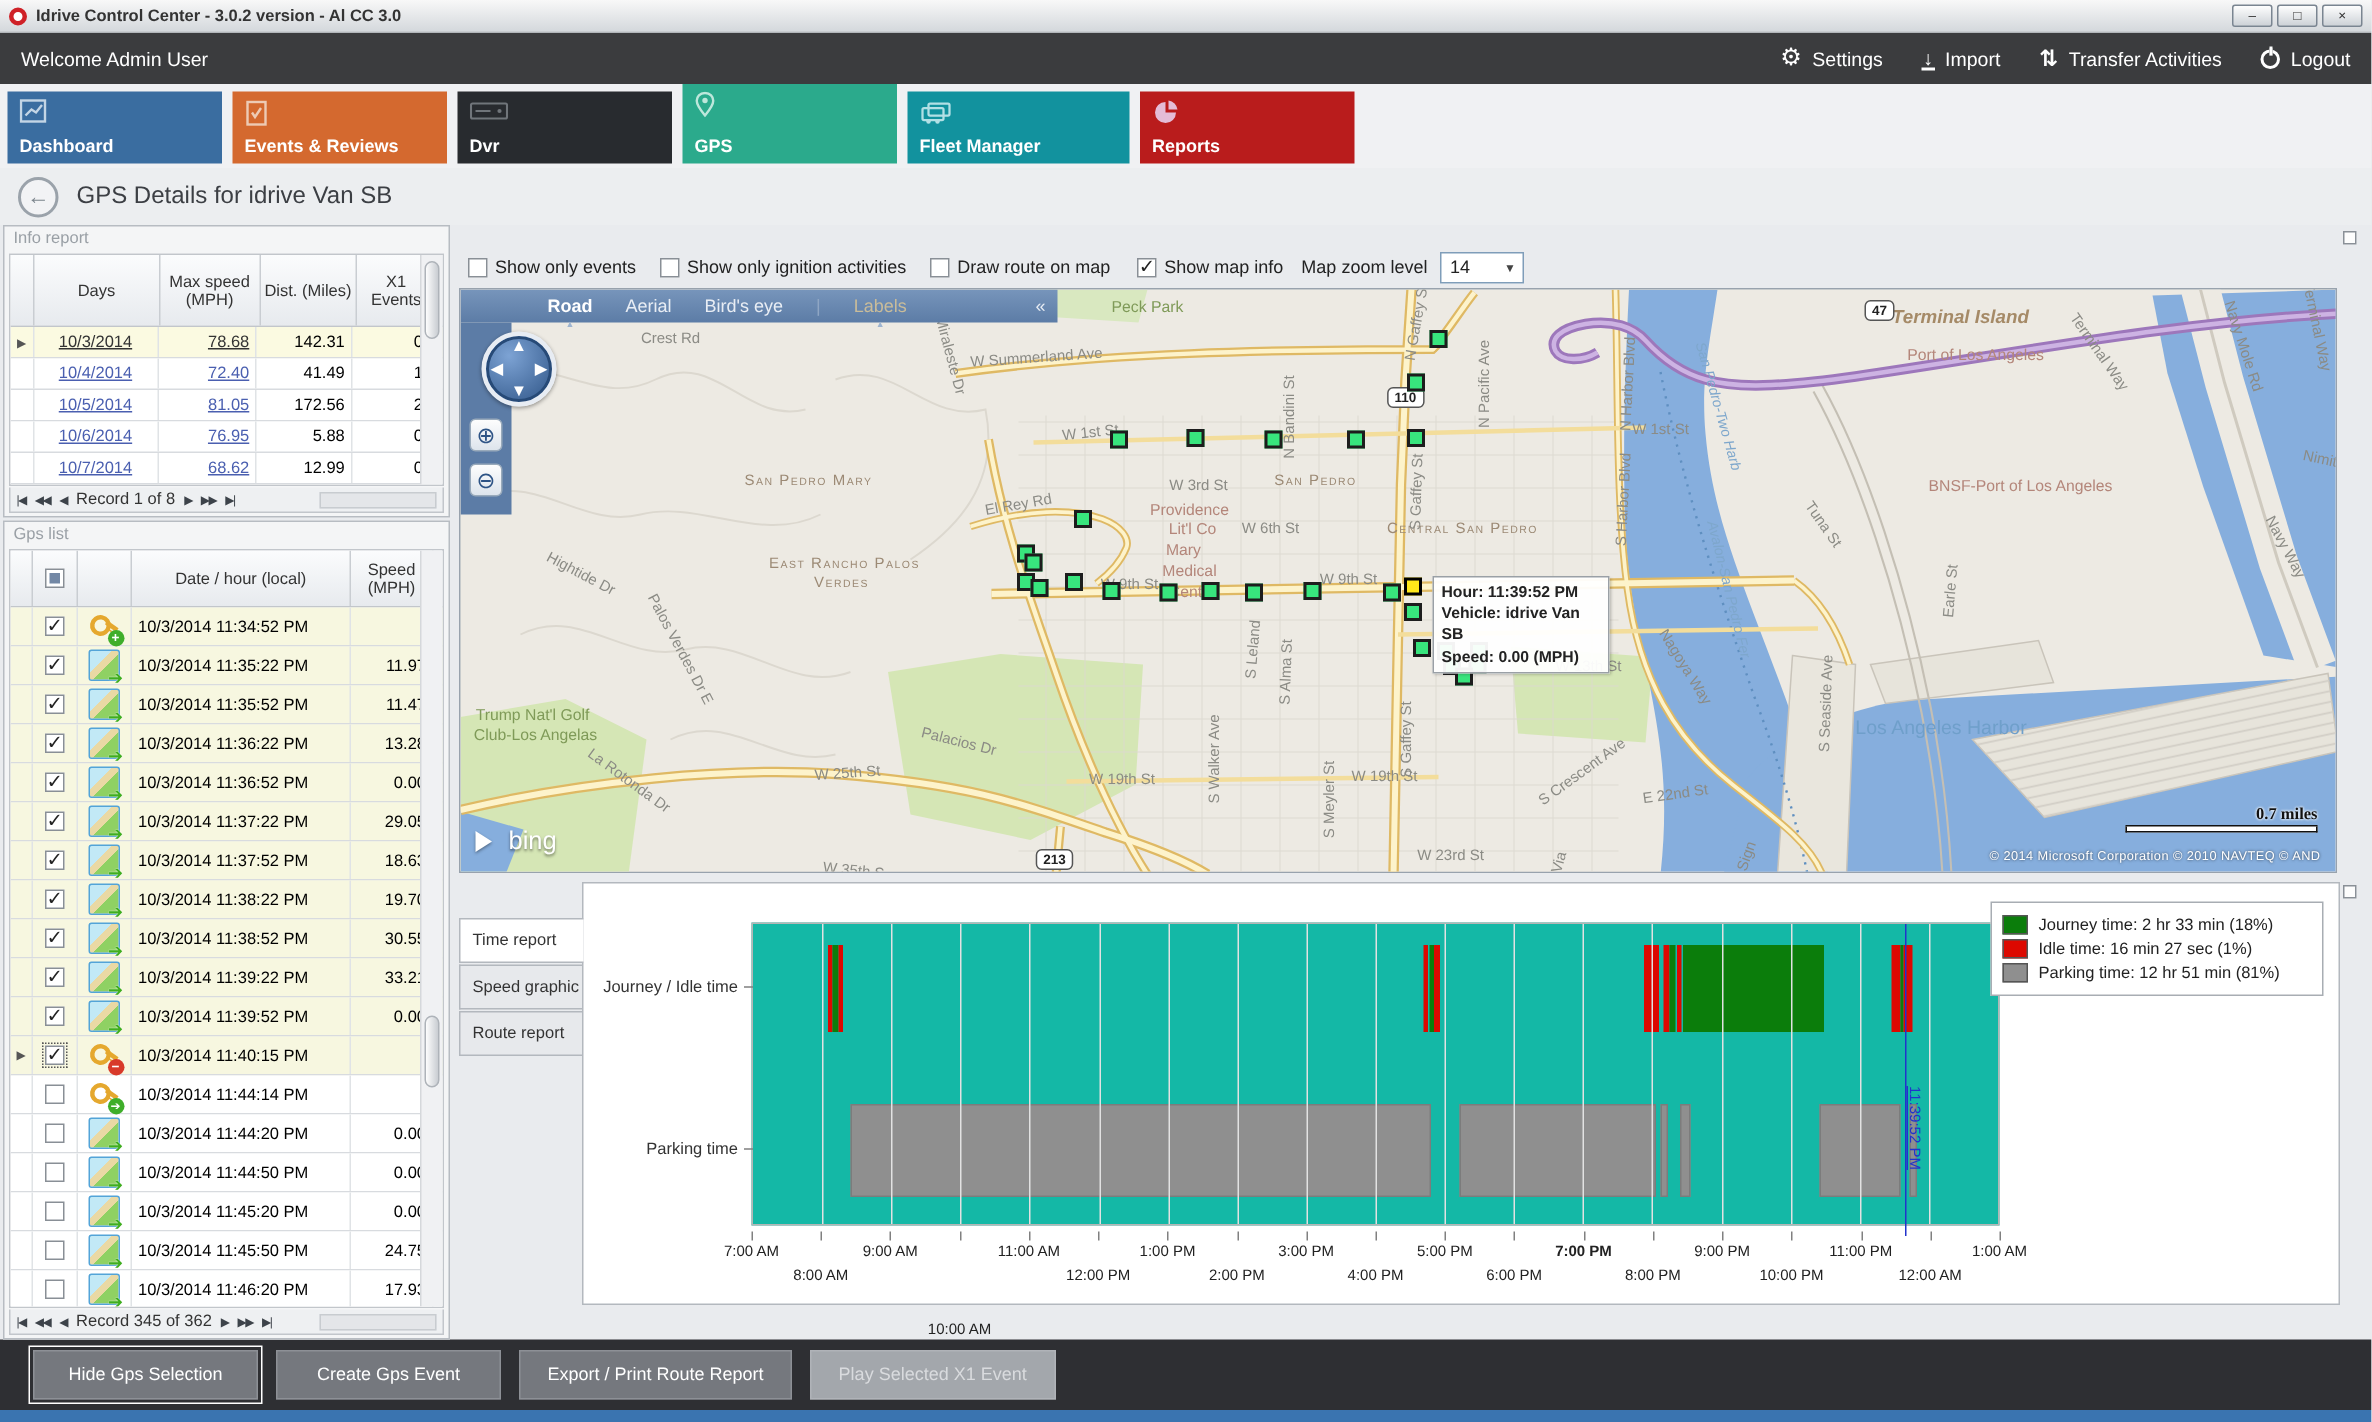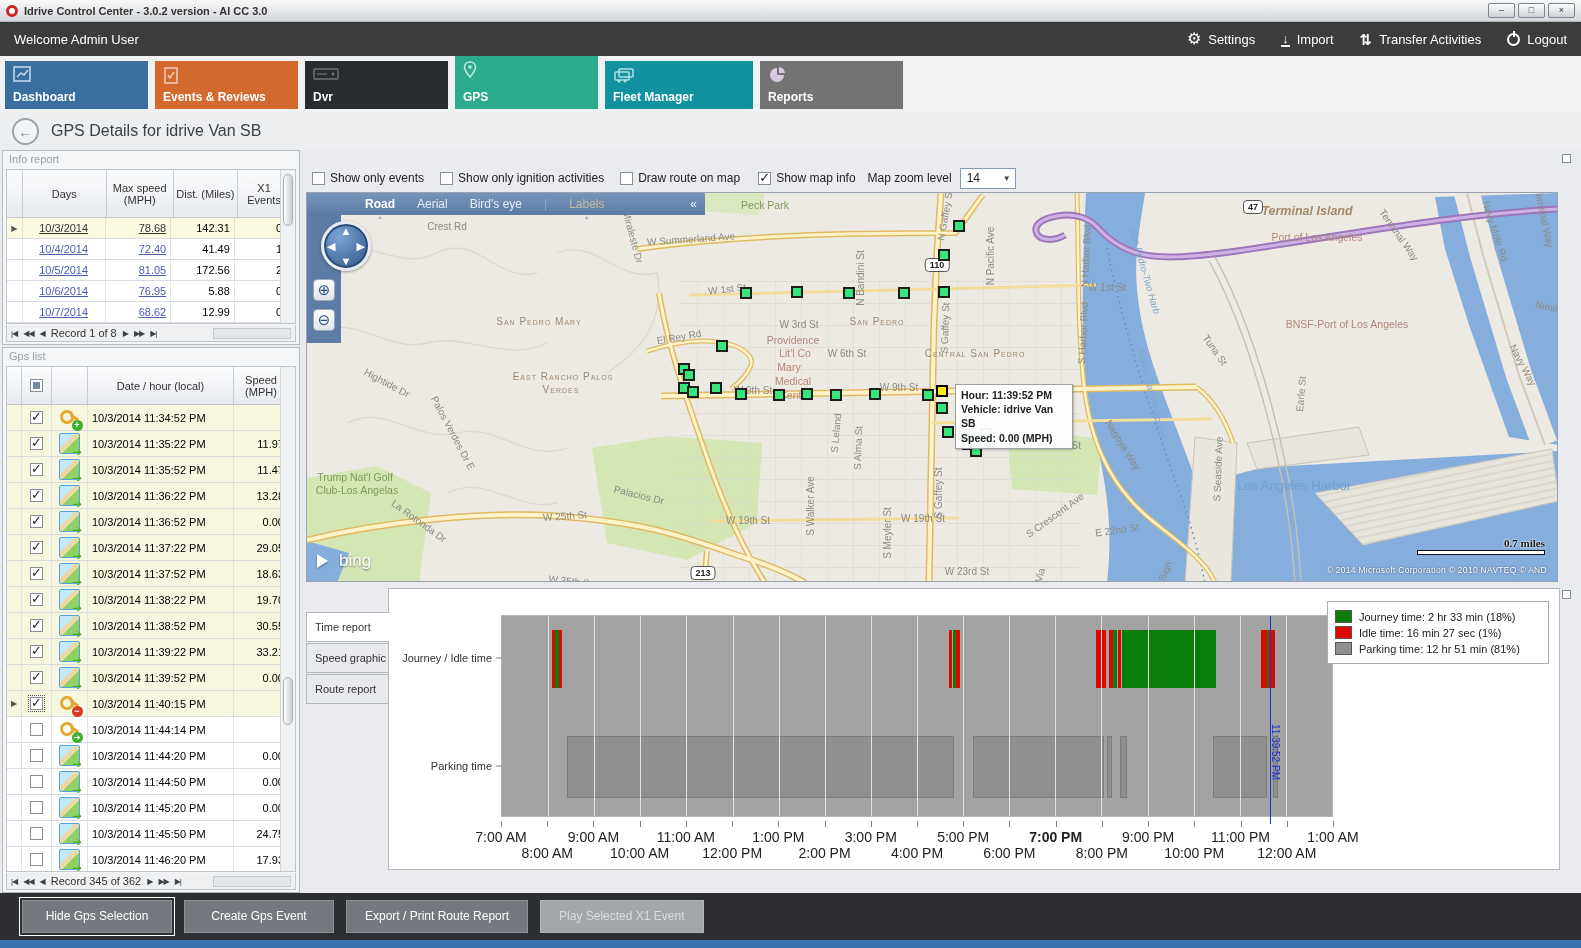--- a/index.html
+++ b/index.html
@@ -129,34 +129,34 @@
   .scalelabel { font-size:11px; font-weight:bold; color:#111; text-shadow:0 0 2px #fff,0 0 2px #fff; font-family:"Liberation Serif","DejaVu Serif",serif; }
   .scalebar { width:128px; height:4px; border:1px solid #111; border-top:none; background:#fff; margin-top:2px; box-shadow:0 -1px 0 #111; }
   .copyr { position:absolute; right:10px; bottom:6px; font-size:8.5px; color:#fff; text-shadow:0 0 2px rgba(0,0,0,.7); z-index:8; letter-spacing:.3px; }
 
   
   .chartzone { position:relative; margin-top:6px; height:289px; display:flex; }
   .rtabs { width:82px; padding-top:24px; }
   .rtab { height:30px; border:1px solid #b3b8be; border-right:none; background:#e7e9ec; font-size:11px; color:#333; display:flex; align-items:center; padding-left:8px; margin-bottom:1px; cursor:pointer; }
   .rtab.sel { background:#fff; font-weight:normal; width:83px; position:relative; z-index:2; }
   .chartbox { position:relative; width:1172px; height:282px; border:1px solid #b3b8be; background:#fff; }
-  .plot { position:absolute; left:112px; top:26px; width:832px; height:202px; border:1px solid #b5b5b5; background:#a3a3a3; }
+  .plot { position:absolute; left:112px; top:26px; width:832px; height:202px; border:1px solid #b5b5b5; background:#14b8a6; }
   .grid { position:absolute; top:0; bottom:0; width:1px; background:#e2e2e2; }
   .band { position:absolute; left:0; right:0; }
   .seg { position:absolute; top:0; bottom:0; }
   .seg.journey { background:#0b7d0b; }
   .seg.idle { background:#dd0800; }
   .seg.park { background:#8f8f8f; border:1px solid #7c7c7c; }
   .ylab { position:absolute; right:100%; font-size:11px; color:#333; white-space:nowrap; transform:translateY(-50%); padding-right:10px; }
   .ytick { position:absolute; right:100%; width:6px; height:1px; background:#808080; transform:translateY(-50%); }
   .cursorline { position:absolute; top:0; bottom:-8px; width:1px; background:#2233cc; z-index:3; }
   .cursorlabel { position:absolute; font-size:10px; color:#2233cc; transform:rotate(90deg); transform-origin:0 0; white-space:nowrap; z-index:3; text-decoration:underline; }
   .tickrow { position:absolute; left:112px; width:832px; top:232px; height:6px; }
   .tick { position:absolute; top:0; width:1px; height:6px; background:#808080; }
-  .xlab { position:absolute; transform:translateX(-50%); font-size:14px; color:#222; white-space:nowrap; }
+  .xlab { position:absolute; transform:translateX(-50%); font-size:10px; color:#222; white-space:nowrap; }
   .xrow1 { position:absolute; left:112px; width:832px; top:240px; height:14px; }
   .xrow2 { position:absolute; left:112px; width:832px; top:256px; height:14px; }
   .legend { position:absolute; right:10px; top:12px; width:222px; border:1px solid #a8adb3; background:#fff; padding:5px 7px; z-index:4; }
   .litem { display:flex; align-items:center; gap:7px; font-size:11px; color:#222; margin:3px 0; }
   .swatch { width:17px; height:13px; border:1px solid #555; flex:none; }
 
   
   .bottombar { height:47px; background:#2e2f33; display:flex; align-items:center; gap:12px; padding-left:22px; }
   .bbtn { min-width:150px; height:33px; background:#75787e; border:1px solid #8d9096; color:#fff; font-size:12px; padding:0 18px; text-align:center; line-height:31px; cursor:pointer; }
   .bbtn.focused { outline:1px solid #fff; outline-offset:2px; }
@@ -230,21 +230,21 @@
   </div>
   <div class="tab" style="background: rgb(18, 146, 158);">
     <svg width="26" height="18">
         <rect x="6" y="3" width="14" height="8" rx="1" fill="none" stroke="#cfeef2" stroke-width="1.5"></rect>
         <rect x="2" y="6" width="14" height="8" rx="1" fill="none" stroke="#cfeef2" stroke-width="1.5"></rect>
         <circle cx="6" cy="15" r="1.5" fill="#cfeef2"></circle>
         <circle cx="12" cy="15" r="1.5" fill="#cfeef2"></circle>
       </svg>
     <span class="tlabel">Fleet Manager</span>
   </div>
-  <div class="tab" style="background: #737373;">
+  <div class="tab" style="background: #b91c1c;">
     <svg width="18" height="18">
         <path d="M9 2 A7 7 0 1 0 16 9 L9 9 Z" fill="#ecd9f7"></path>
         <path d="M11 1 A7 7 0 0 1 17 7 L11 7 Z" fill="#ecd9f7"></path>
       </svg>
     <span class="tlabel">Reports</span>
   </div>
 </div>
 
 <div class="pagehead">
   <div class="backbtn">←</div>
@@ -905,21 +905,21 @@
             <span class="xlab" style="left: 33.3333%;">1:00 PM</span>
             <span class="xlab" style="left: 44.4444%;">3:00 PM</span>
             <span class="xlab" style="left: 55.5556%;">5:00 PM</span>
             <span class="xlab" style="left: 66.6667%; font-weight: bold;">7:00 PM</span>
             <span class="xlab" style="left: 77.7778%;">9:00 PM</span>
             <span class="xlab" style="left: 88.8889%;">11:00 PM</span>
             <span class="xlab" style="left: 100%;">1:00 AM</span>
           </div>
         <div class="xrow2" id="xrow2">
             <span class="xlab" style="left: 5.55556%;">8:00 AM</span>
-            <span class="xlab" style="left: 16.6667%;">10:00 AM</span>
+            <span class="xlab" style="left: 16.6667%; margin-top: 36px;">10:00 AM</span>
             <span class="xlab" style="left: 27.7778%;">12:00 PM</span>
             <span class="xlab" style="left: 38.8889%;">2:00 PM</span>
             <span class="xlab" style="left: 50%;">4:00 PM</span>
             <span class="xlab" style="left: 61.1111%;">6:00 PM</span>
             <span class="xlab" style="left: 72.2222%;">8:00 PM</span>
             <span class="xlab" style="left: 83.3333%;">10:00 PM</span>
             <span class="xlab" style="left: 94.4444%;">12:00 AM</span>
           </div>
         <div class="legend">
           <div class="litem">

